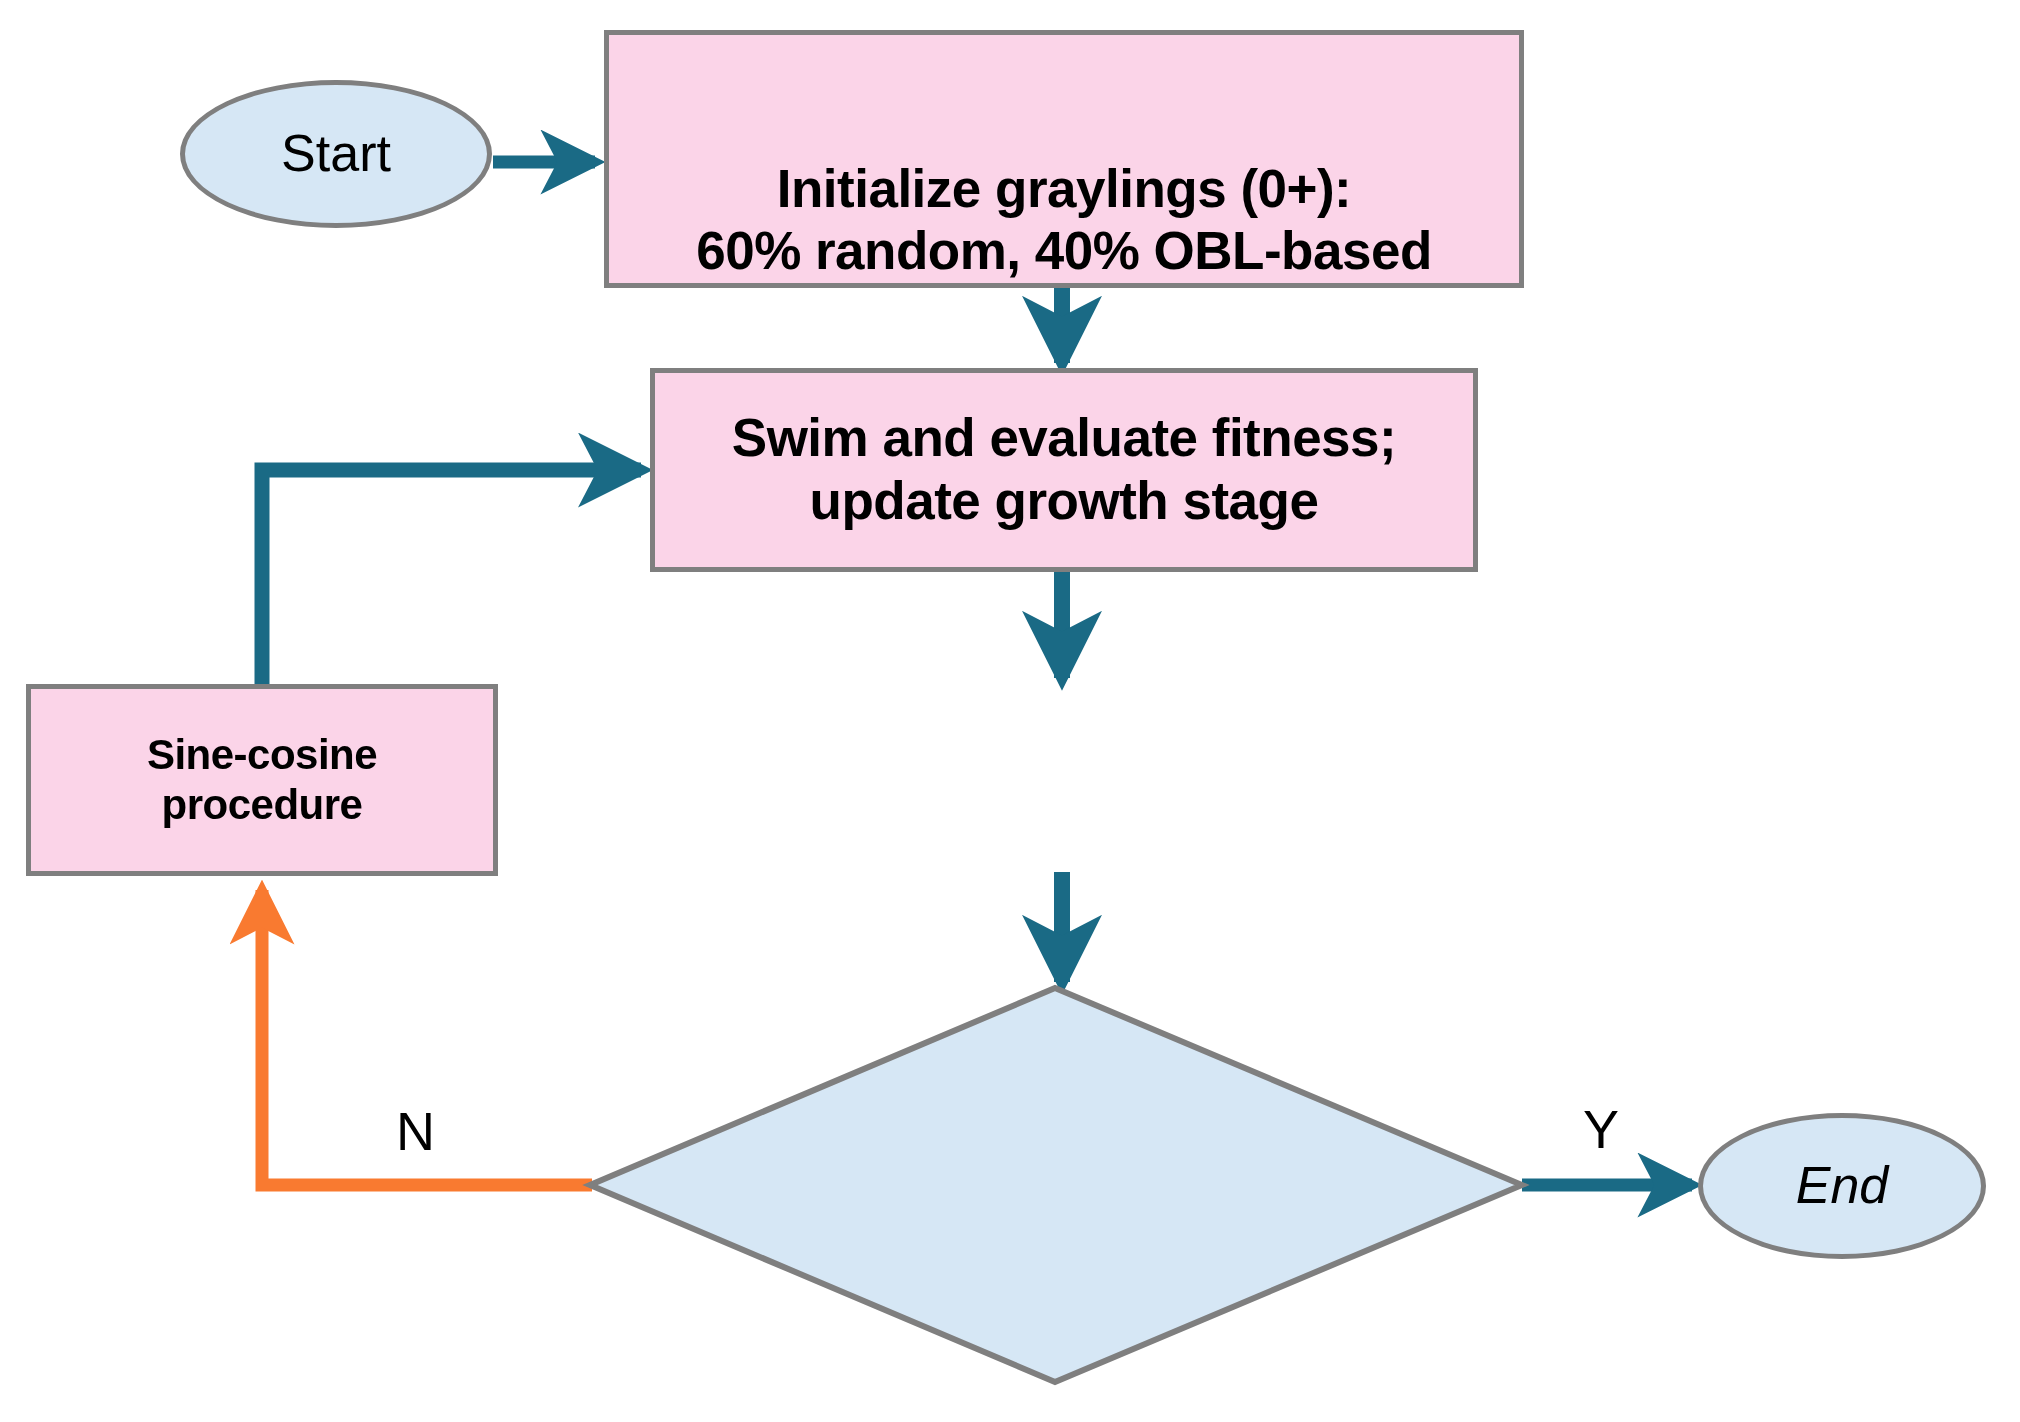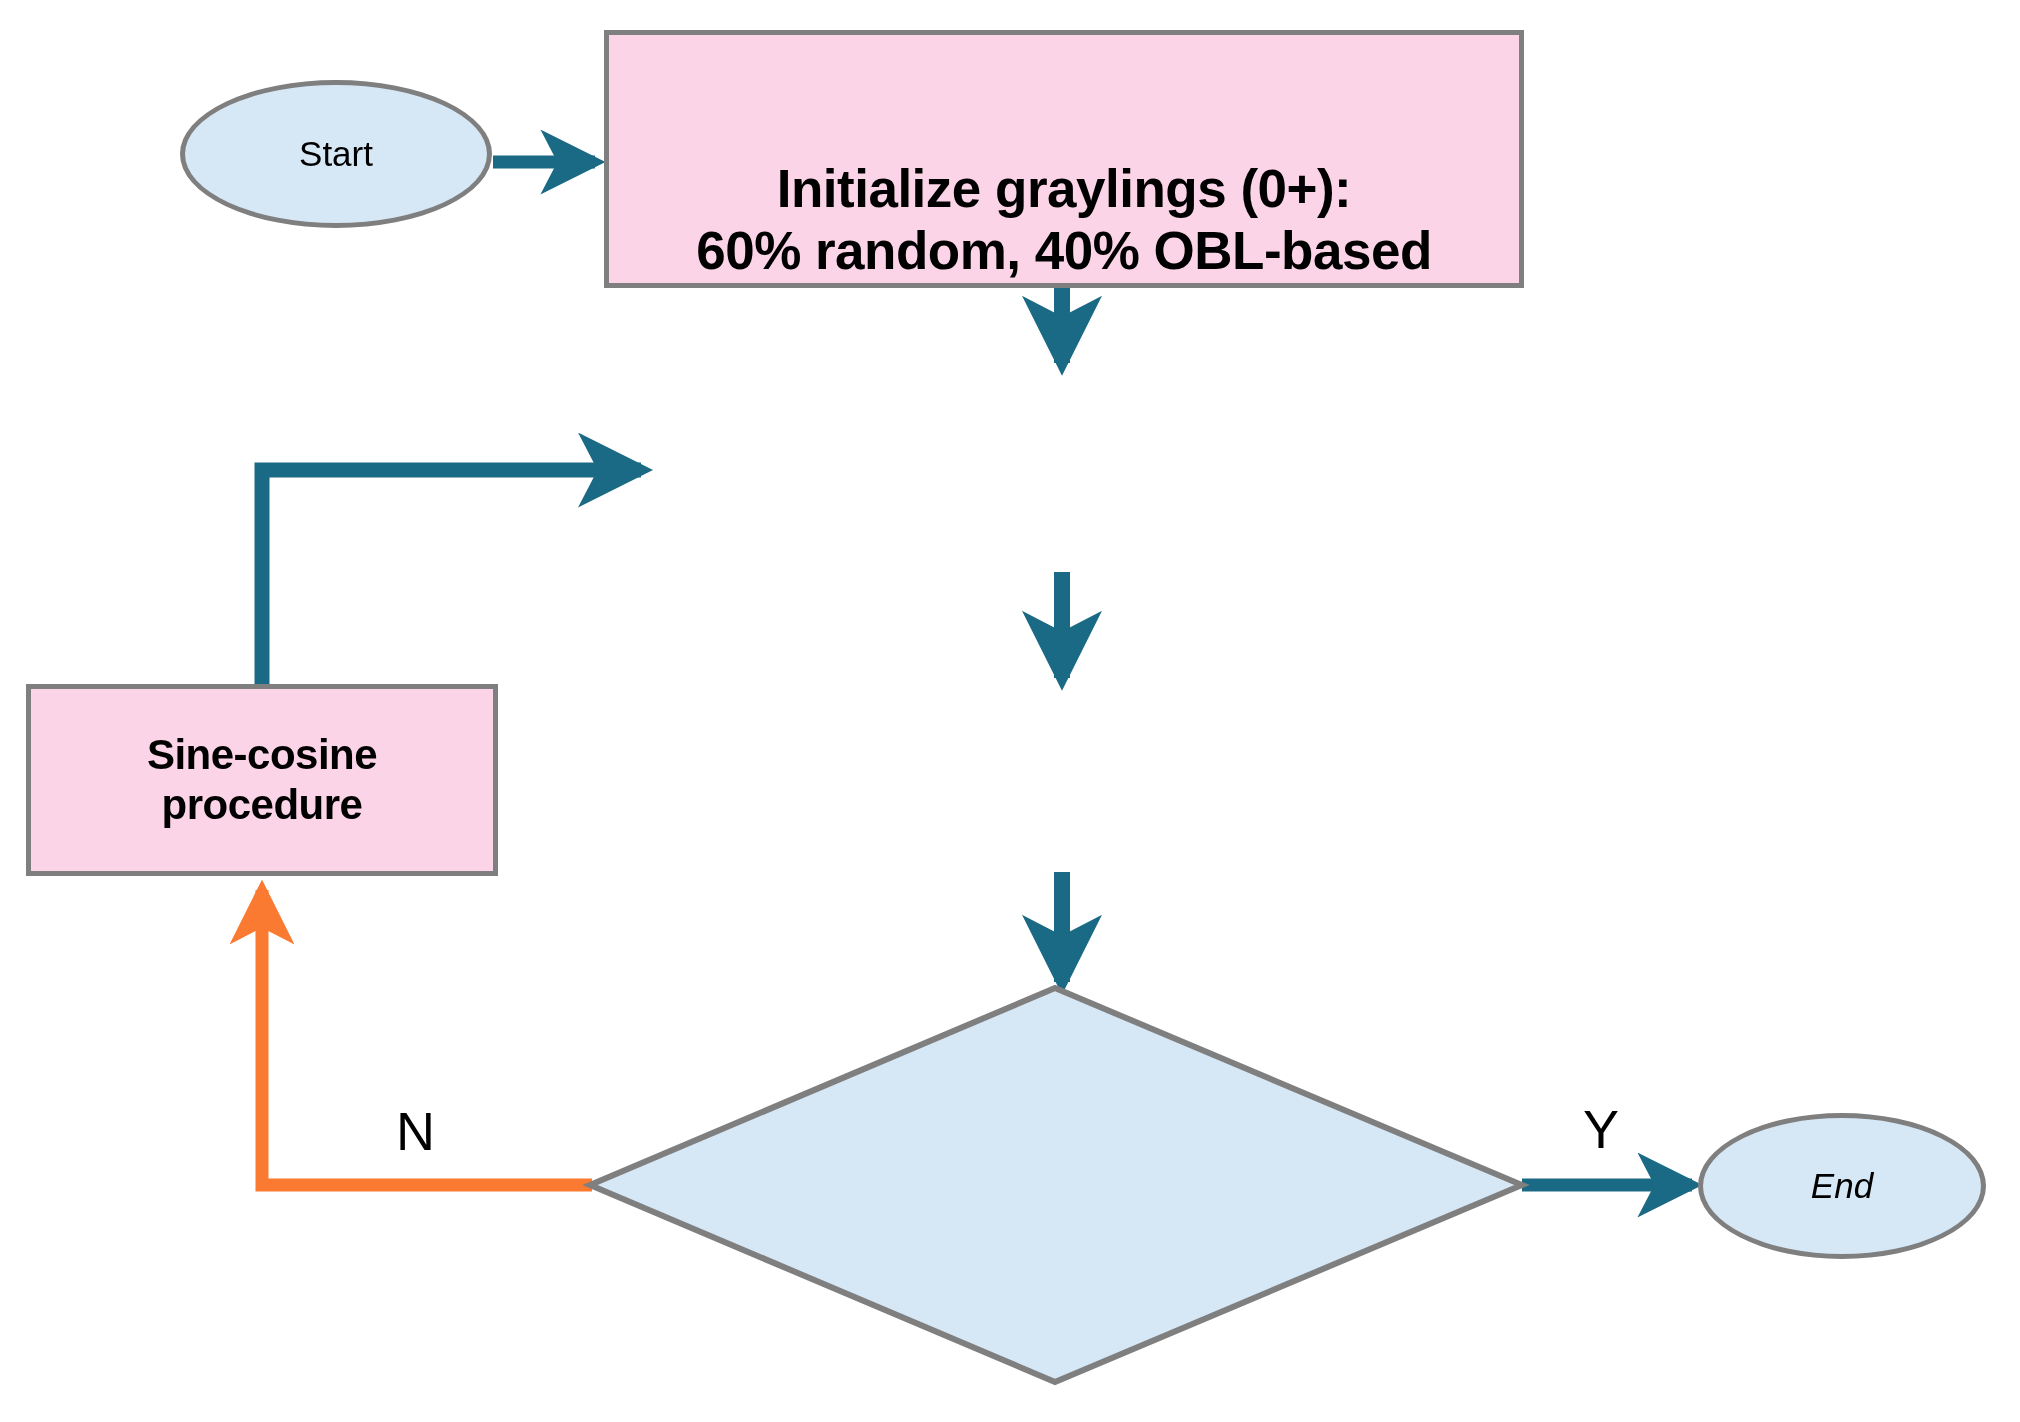--- a/index.html
+++ b/index.html
@@ -42,21 +42,21 @@
     background: #fbd4e8;
     border: 5px solid #7f7f7f;
     font-size: 53px;
     font-weight: 700;
     letter-spacing: -0.5px;
   }
   .terminator {
     background: #d6e7f5;
     border: 5px solid #7f7f7f;
     border-radius: 50%;
-    font-size: 35px;
+    font-size: 52px;
     font-weight: 400;
   }
   .decision-label {
     position: absolute;
     display: flex;
     align-items: center;
     justify-content: center;
     text-align: center;
     color: #000000;
     font-size: 52px;
@@ -123,20 +123,24 @@
 
   <div class="node terminator" style="left:180px; top:80px; width:312px; height:148px;">
     <span>Start</span>
   </div>
 
   <div class="node process" style="left:604px; top:30px; width:920px; height:258px;align-items:flex-end;">
     <span>Initialize graylings (0+):
 60% random, 40% OBL-based</span>
   </div>
 
+  <div class="node process" style="left:650px; top:368px; width:828px; height:204px;">
+    <span>Swim and evaluate fitness;
+update growth stage</span>
+  </div>
 
 
   <div class="node process" style="left:26px; top:684px; width:472px; height:192px; font-size:42px;">
     <span>Sine-cosine
 procedure</span>
   </div>
 
 
   <div class="node terminator" style="left:1698px; top:1113px; width:288px; height:146px;font-style:italic;">
     <span>End</span>

